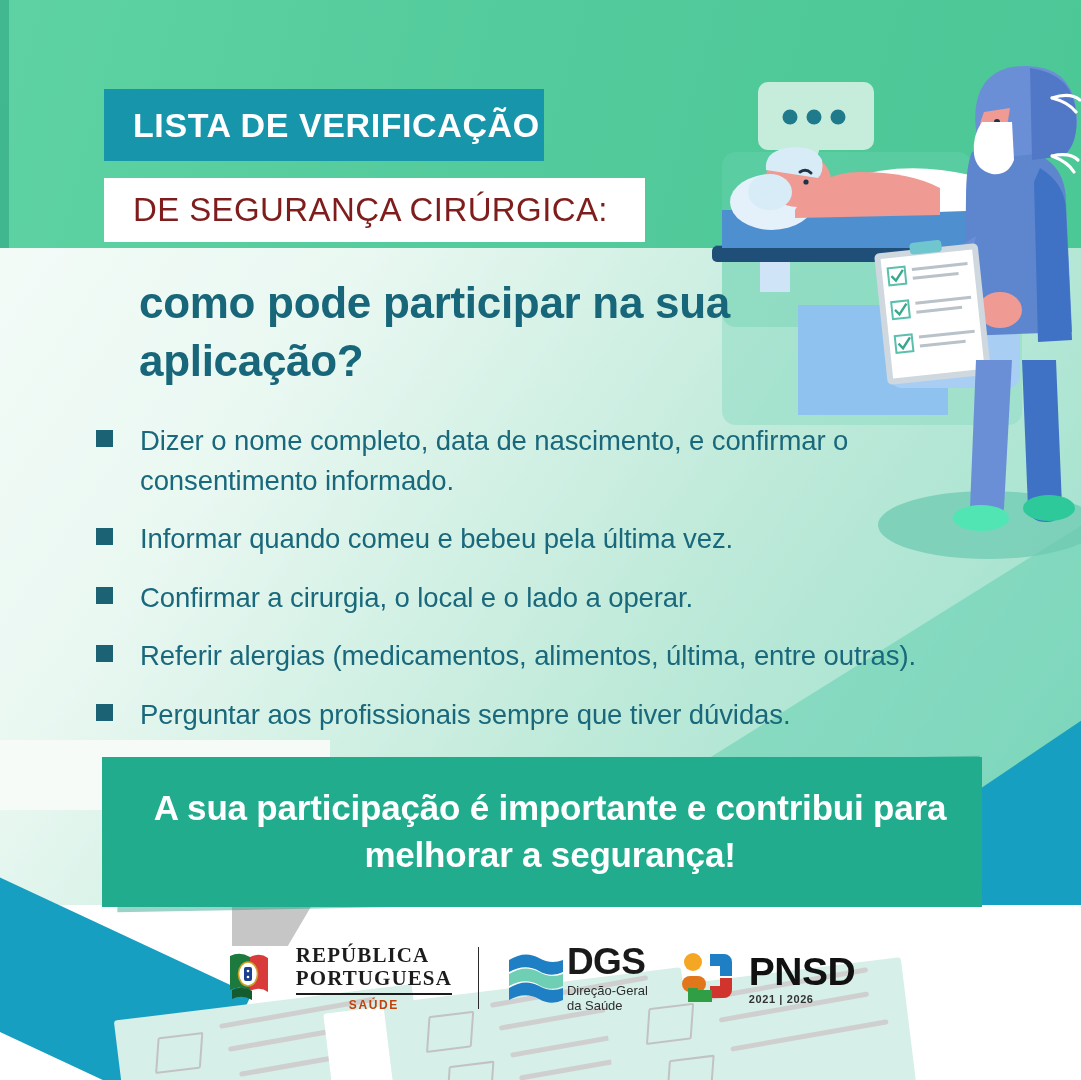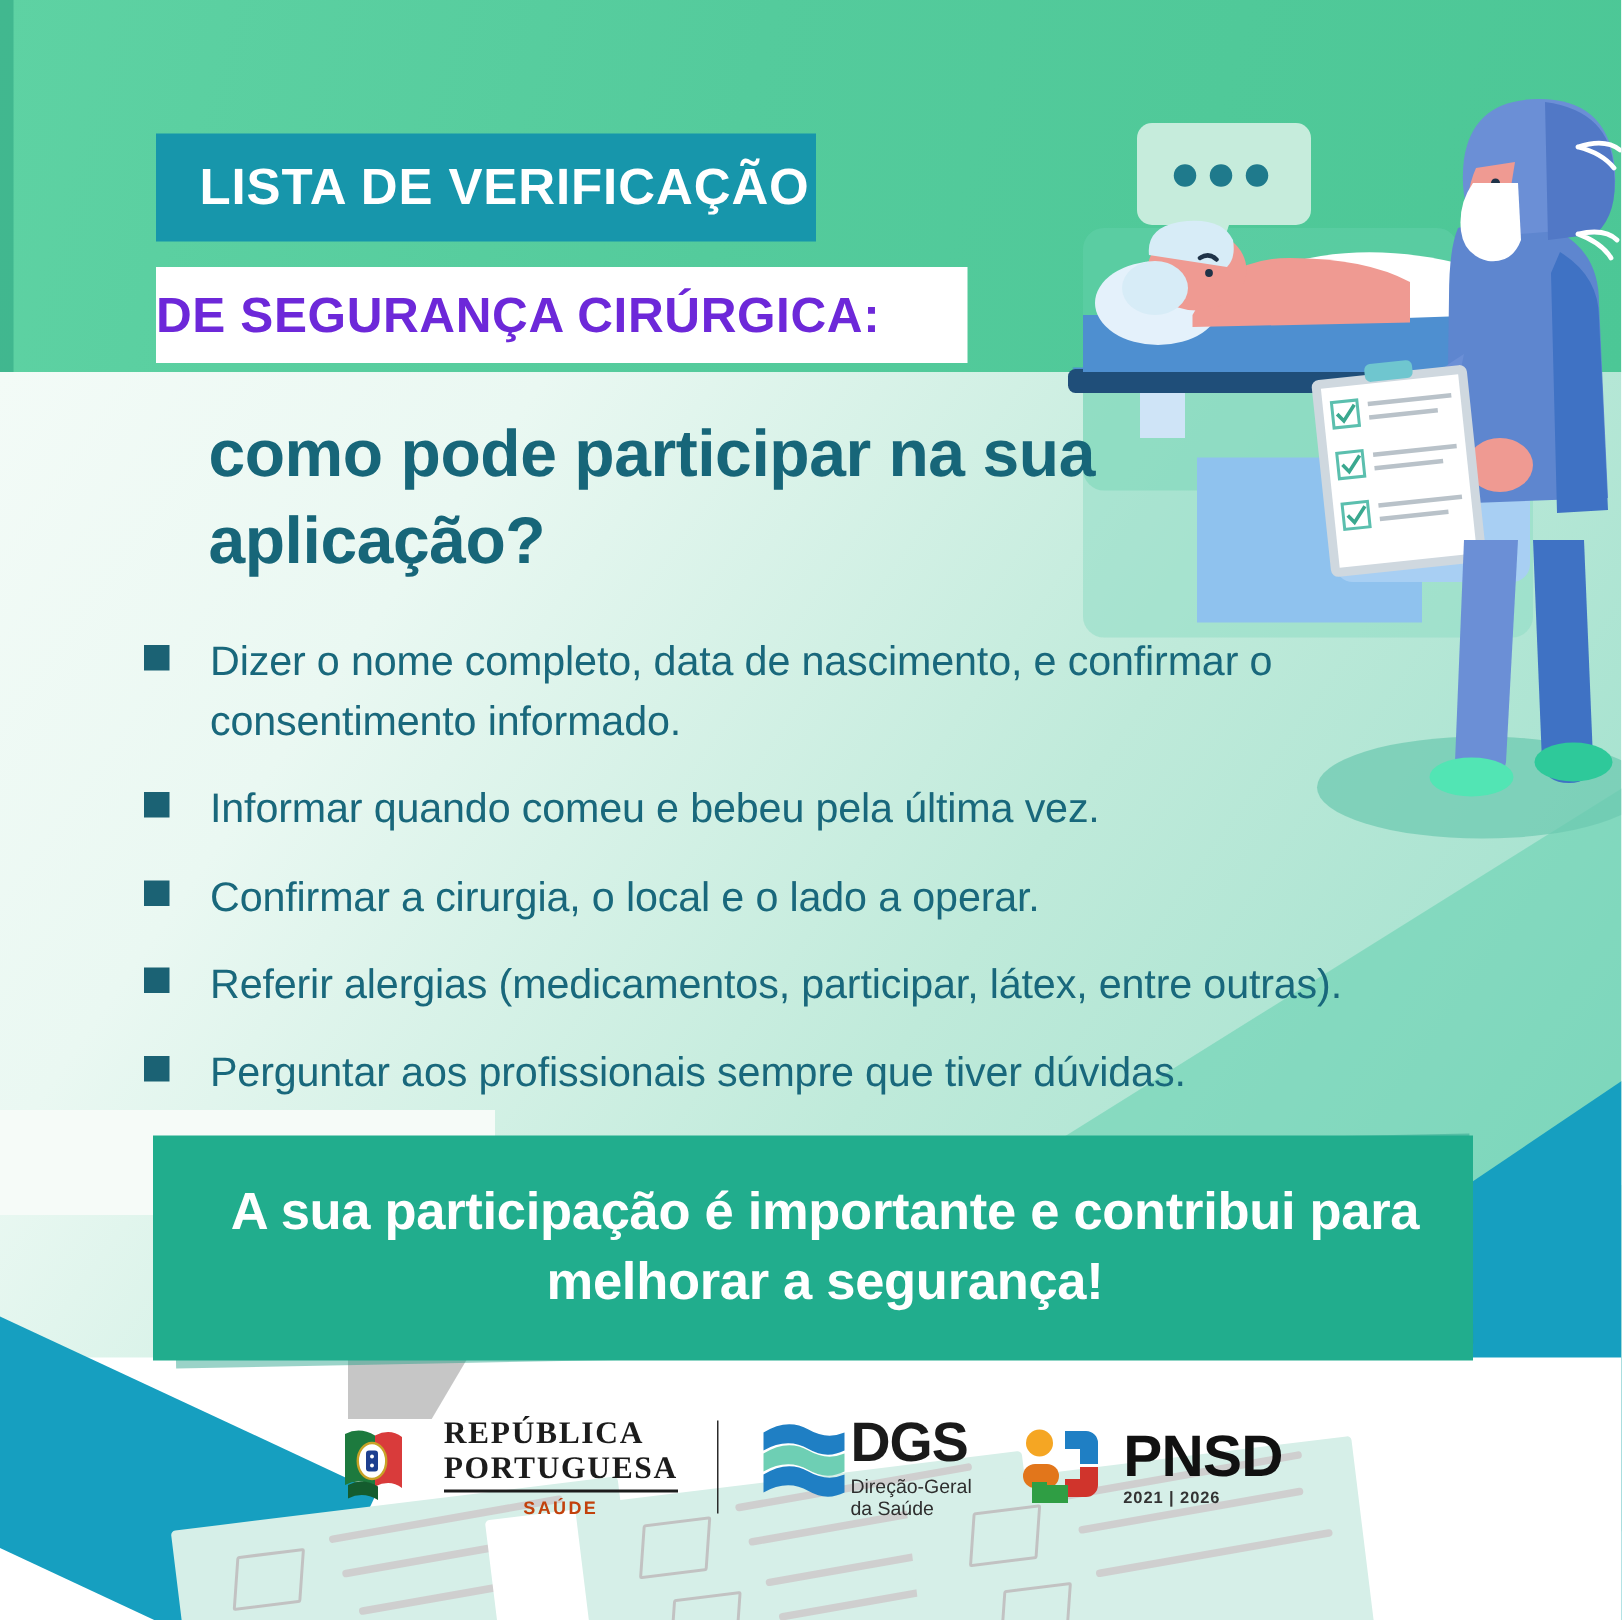--- a/index.html
+++ b/index.html
@@ -93,21 +93,22 @@
   .hdr-teal span{
     color:#ffffff; font-size:34px; font-weight:bold; letter-spacing:.6px;
     padding-left:29px;
   }
   .hdr-white{
     position:absolute; left:104px; top:178px; width:541px; height:64px;
     background:#ffffff;
     display:flex; align-items:center;
   }
   .hdr-white span{
-    color:#6d28d9; font-size:33px; font-weight:700; letter-spacing:.4px;
+    color:#7f1d1d; font-size:33px; font-weight:400; letter-spacing:.4px;
+    padding-left:29px;
   }
 
   
   .question{
     position:absolute; left:139px; top:274px; width:620px;
     color:#176679; font-size:44px; font-weight:bold; line-height:1.32;
     letter-spacing:-.3px;
   }
 
   
@@ -155,21 +156,21 @@
   }
   .rp-rule{ height:2px; background:#1c1c1c; margin:4px 0 3px 0; }
   .rp-sub{
     font-family:"Liberation Sans", sans-serif;
     color:#c2410c; font-size:12px; font-weight:bold; letter-spacing:1.6px;
     text-align:center;
   }
   .divider{
     width:1px; height:62px; background:#2b2b2b; margin:0 26px;
   }
-  .logo-dgs{ display:flex; }
+  .logo-dgs{ display:flex; align-items:center; }
   .dgs-text{ display:flex; flex-direction:column; }
   .dgs-main{
     color:#1a1a1a; font-size:37px; font-weight:bold; letter-spacing:-.6px; line-height:1;
   }
   .dgs-sub{
     color:#2e2e2e; font-size:13px; line-height:1.18; margin-top:3px;
   }
   .logo-pnsd{ display:flex; align-items:center; gap:11px; margin-left:32px; }
   .pnsd-text{ display:flex; flex-direction:column; align-items:flex-start; }
   .pnsd-main{
@@ -326,21 +327,21 @@
     <div class="li">
       <span class="marker"></span>
       <span class="txt">Informar quando comeu e bebeu pela última vez.</span>
     </div>
     <div class="li">
       <span class="marker"></span>
       <span class="txt">Confirmar a cirurgia, o local e o lado a operar.</span>
     </div>
     <div class="li">
       <span class="marker"></span>
-      <span class="txt">Referir alergias (medicamentos, participar, látex, entre outras).</span>
+      <span class="txt">Referir alergias (medicamentos, alimentos, última, entre outras).</span>
     </div>
     <div class="li">
       <span class="marker"></span>
       <span class="txt">Perguntar aos profissionais sempre que tiver dúvidas.</span>
     </div>
   </div>
 
   <div class="cta-shadow"></div>
   <div class="cta">
     <div class="cta-text">A sua participação é importante e contribui para melhorar a segurança!</div>

